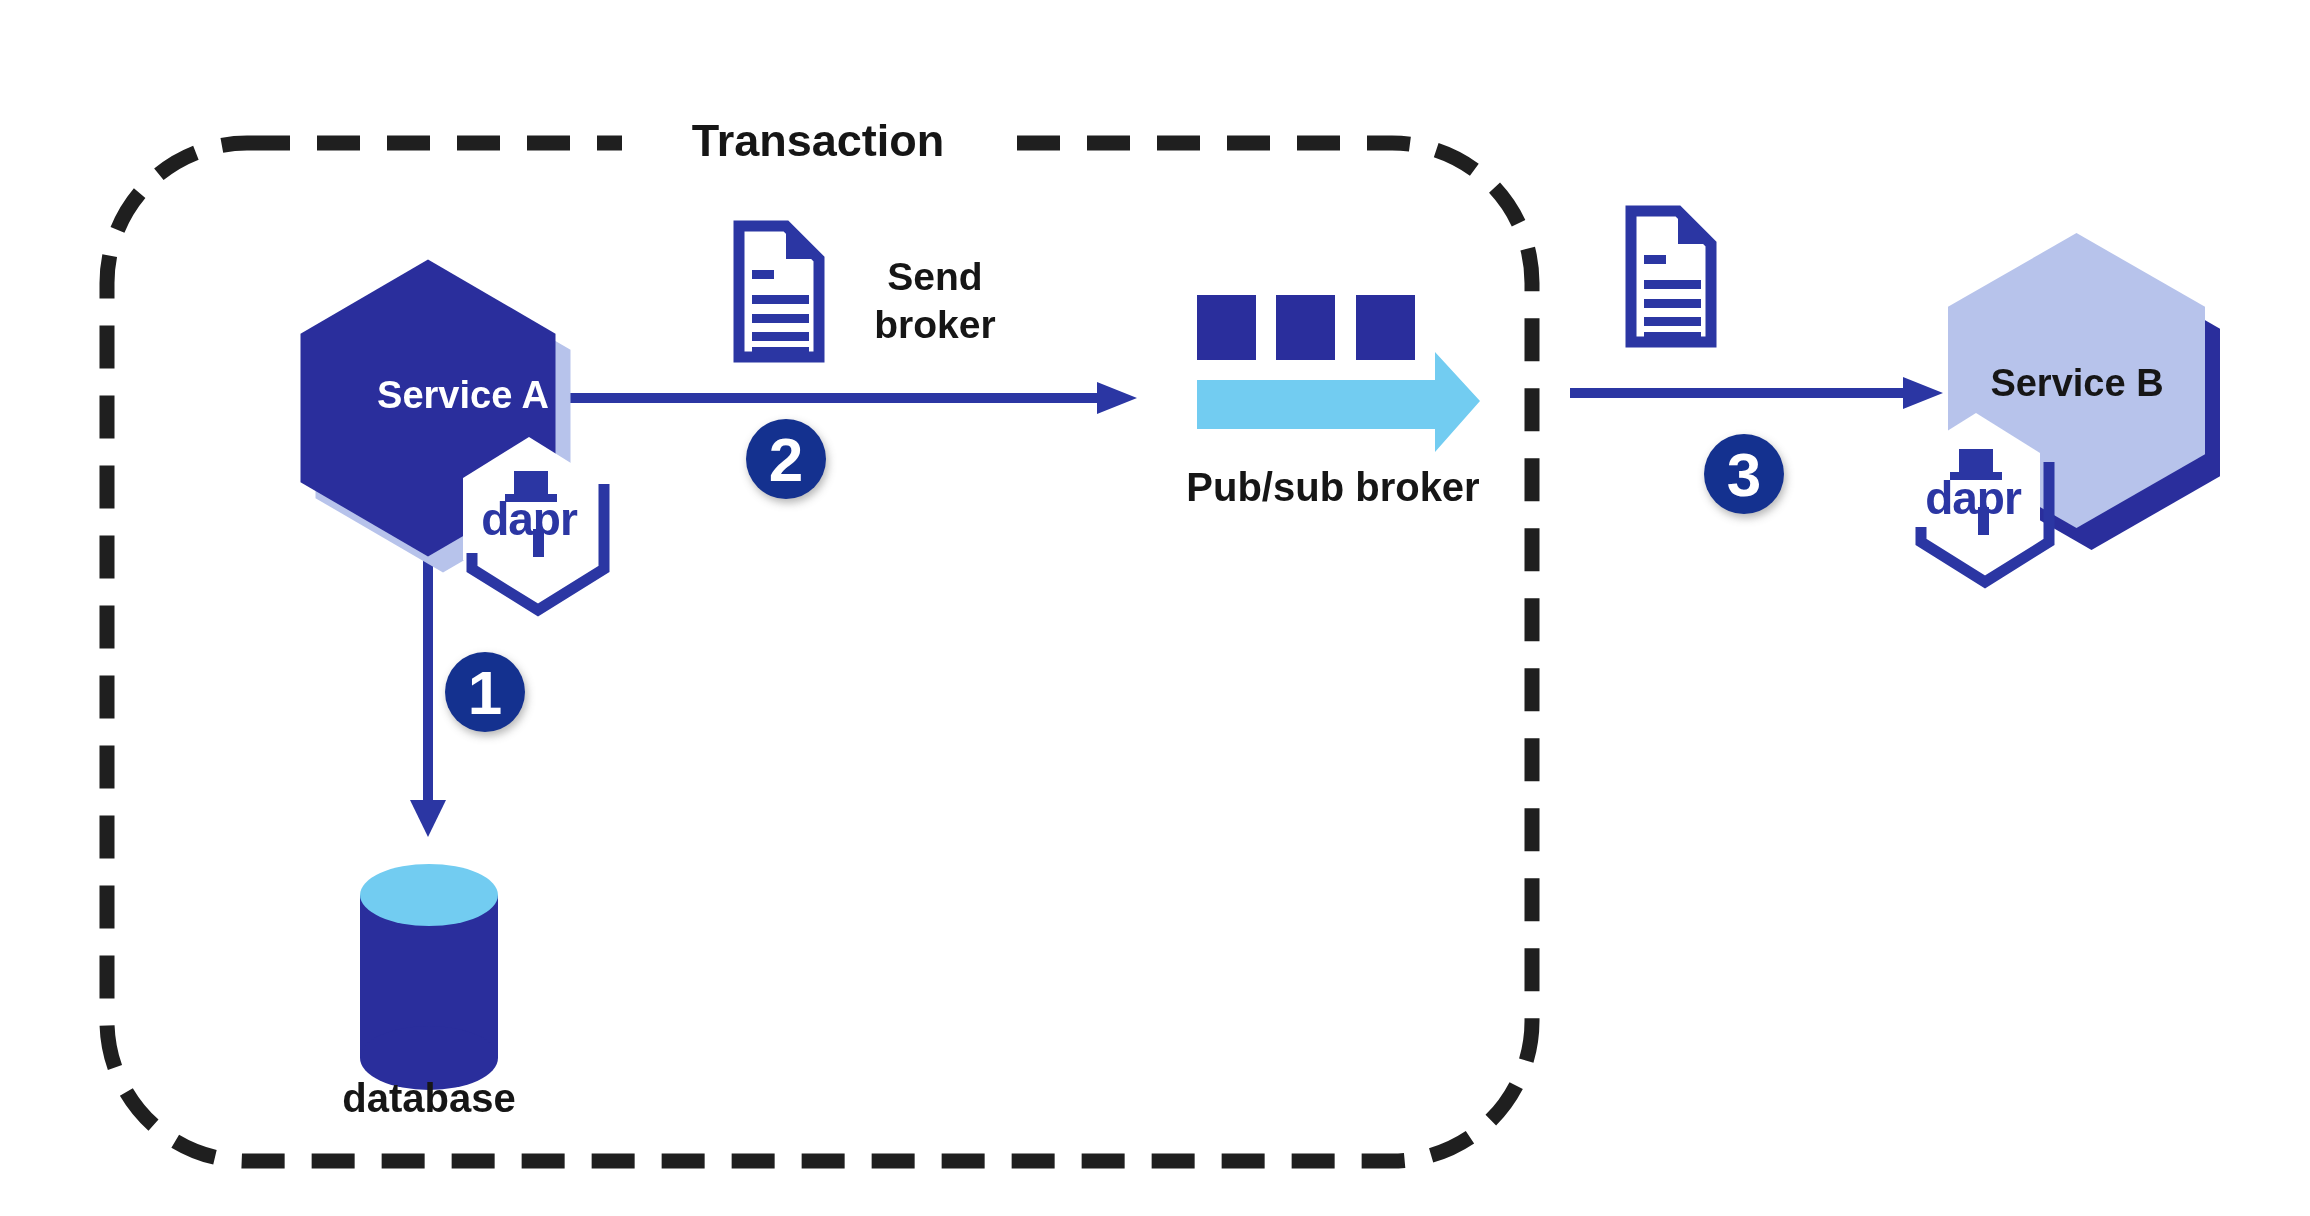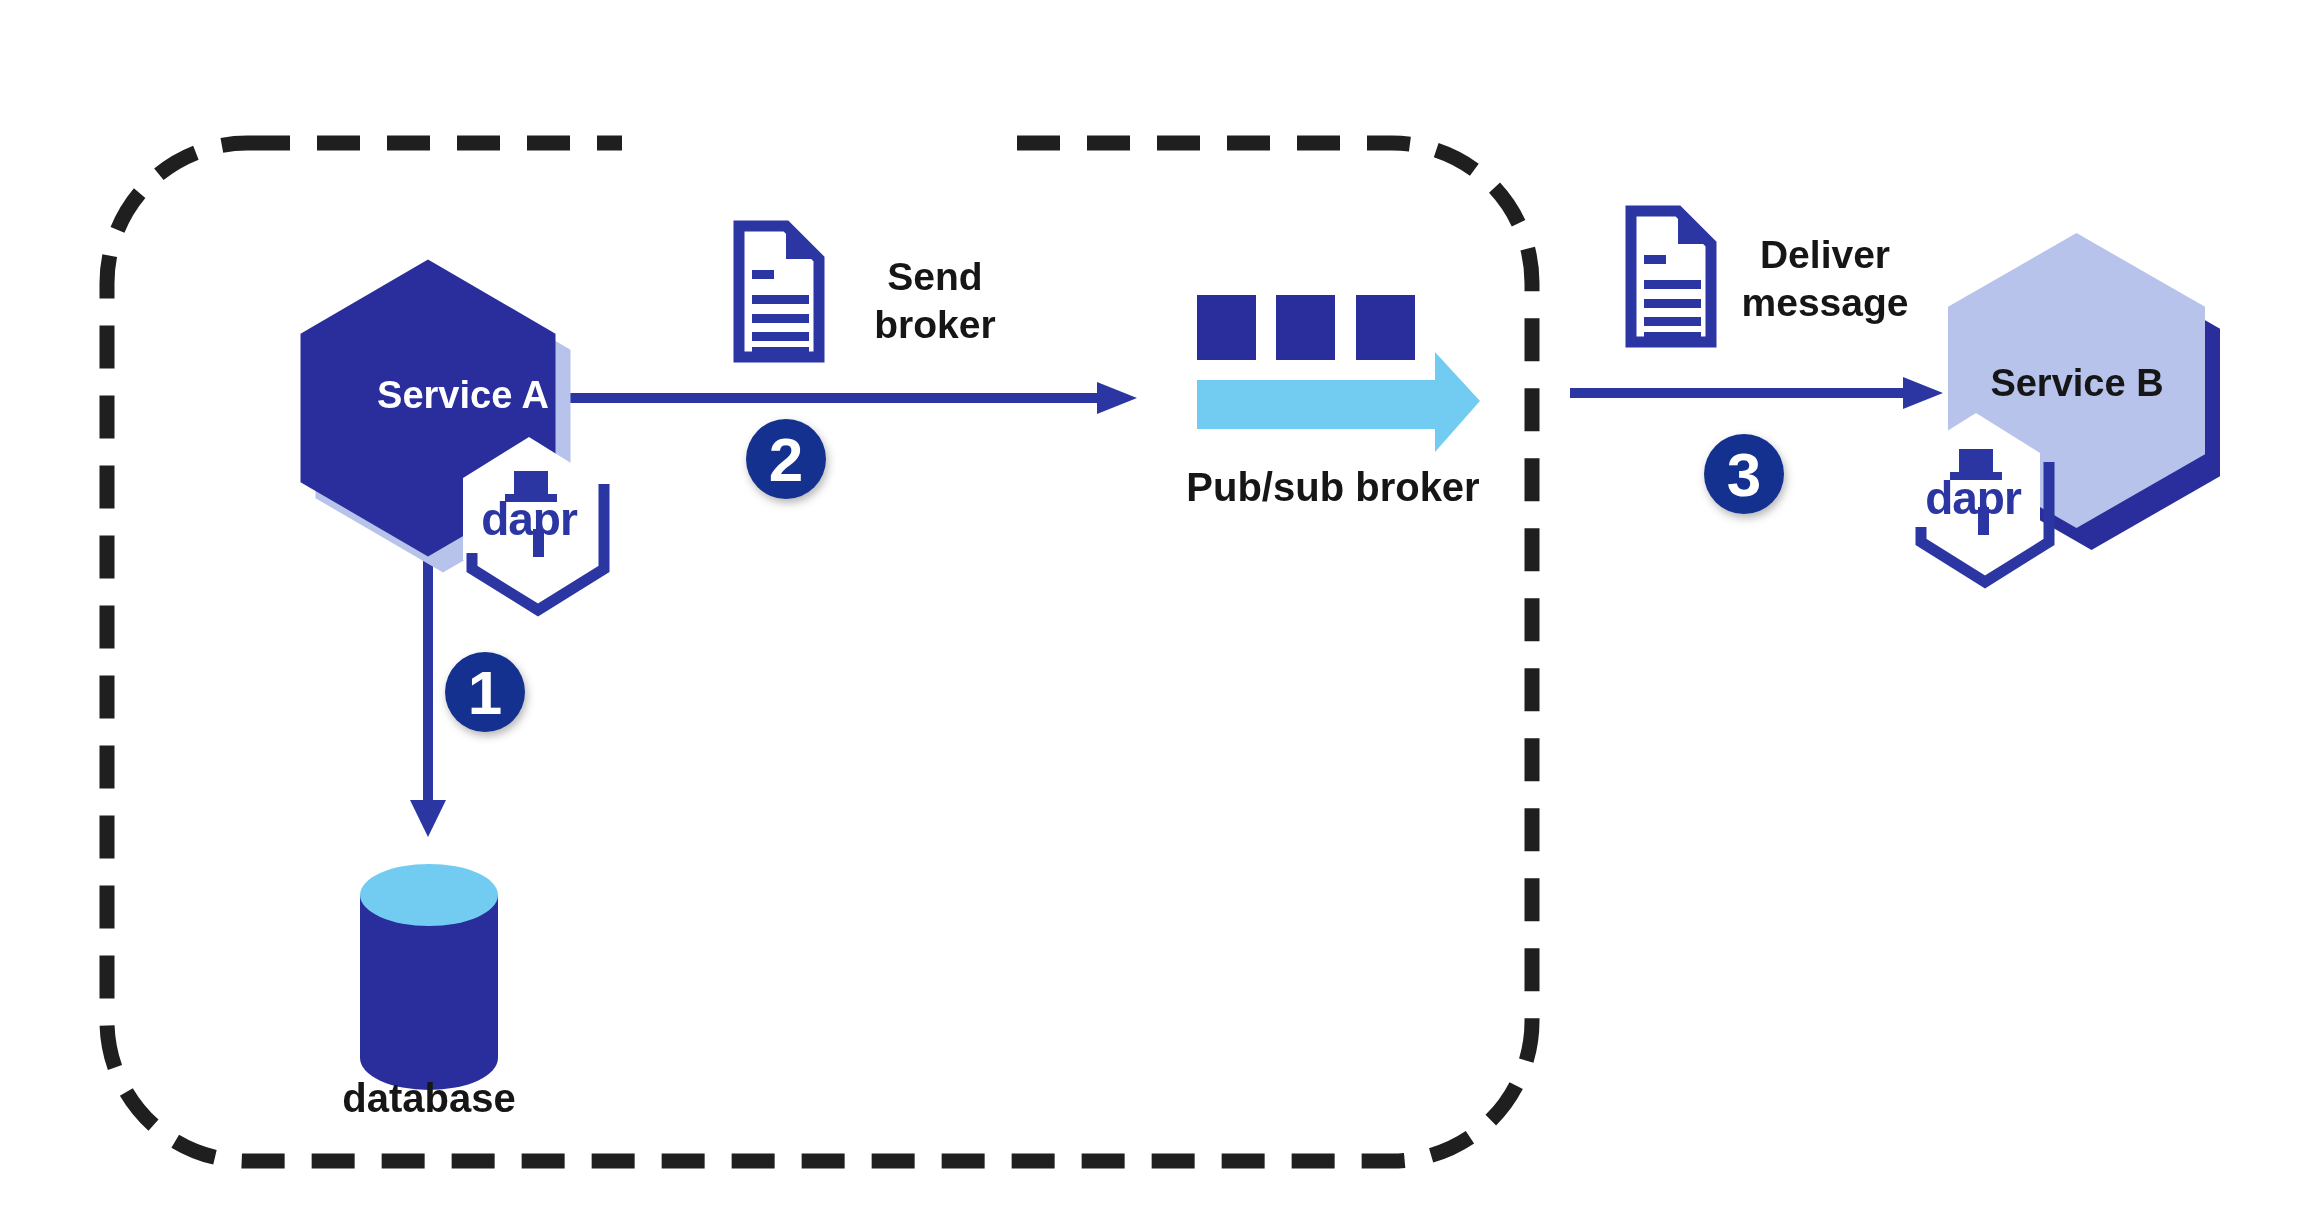--- a/index.html
+++ b/index.html
@@ -89,28 +89,28 @@
 
     <g>
       <polygon points="1976,413 2040,453 2040,533 1976,573 1912,533 1912,453" fill="#ffffff"></polygon>
       <path d="M2049,462 L2049,542 L1985,582 L1921,542 L1921,527" fill="none" stroke="var(--arrow)" stroke-width="11"></path>
     </g>
 
     <use href="#doc-icon" x="733" y="220"></use>
     <use href="#doc-icon" x="1625" y="205"></use>
   </svg>
 
+  <div class="lbl title" style="left:818px;top:141px;">Transaction</div>
 
   <div class="lbl svc a" style="left:427px;top:395px;margin-left:36px;">Service A</div>
 
   <div class="lbl svc" style="left:2077px;top:383px;">Service B</div>
 
   <div class="lbl msg wrap" style="left:935px;top:301px;">Send broker</div>
 
-  <div class="lbl msg wrap" style="left:1825px;top:279px;">Deliver message</div>
 
   <div class="lbl small" style="left:1333px;top:487px;">Pub/sub broker</div>
 
   <div class="lbl small" style="left:429px;top:1098px;">database</div>
 
   <div class="step-circle" style="left:445px;top:652px;">
     <span>1</span>
   </div>
   <div class="step-circle" style="left:746px;top:419px;">
     <span>2</span>

